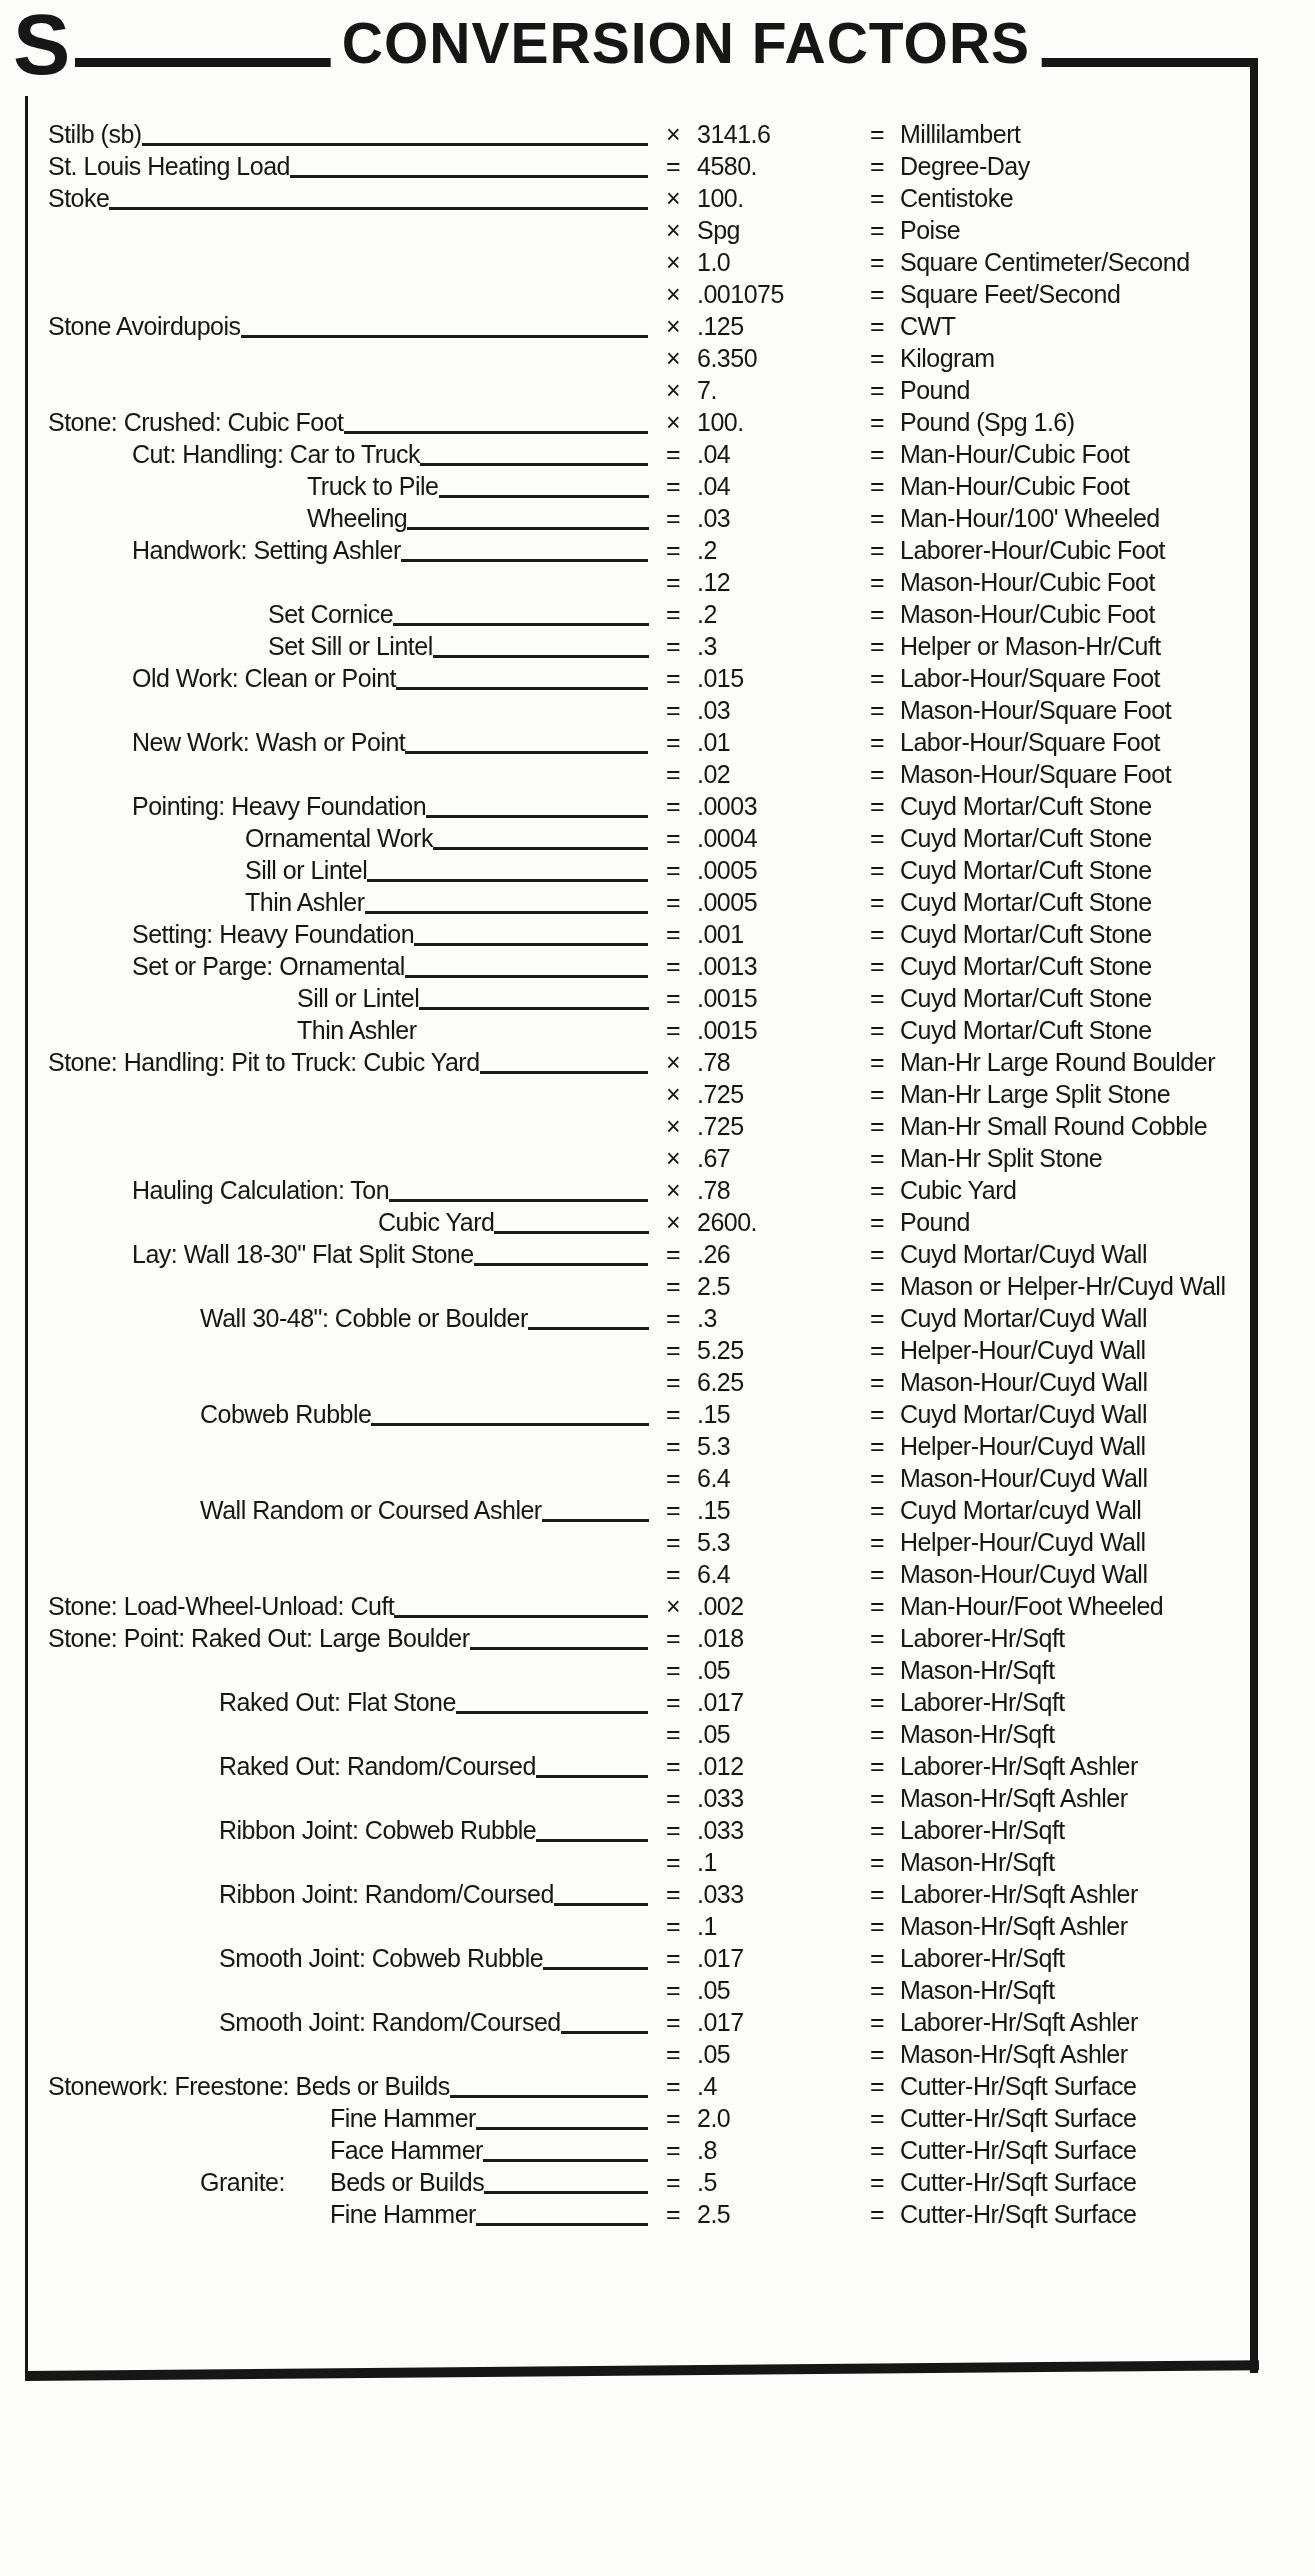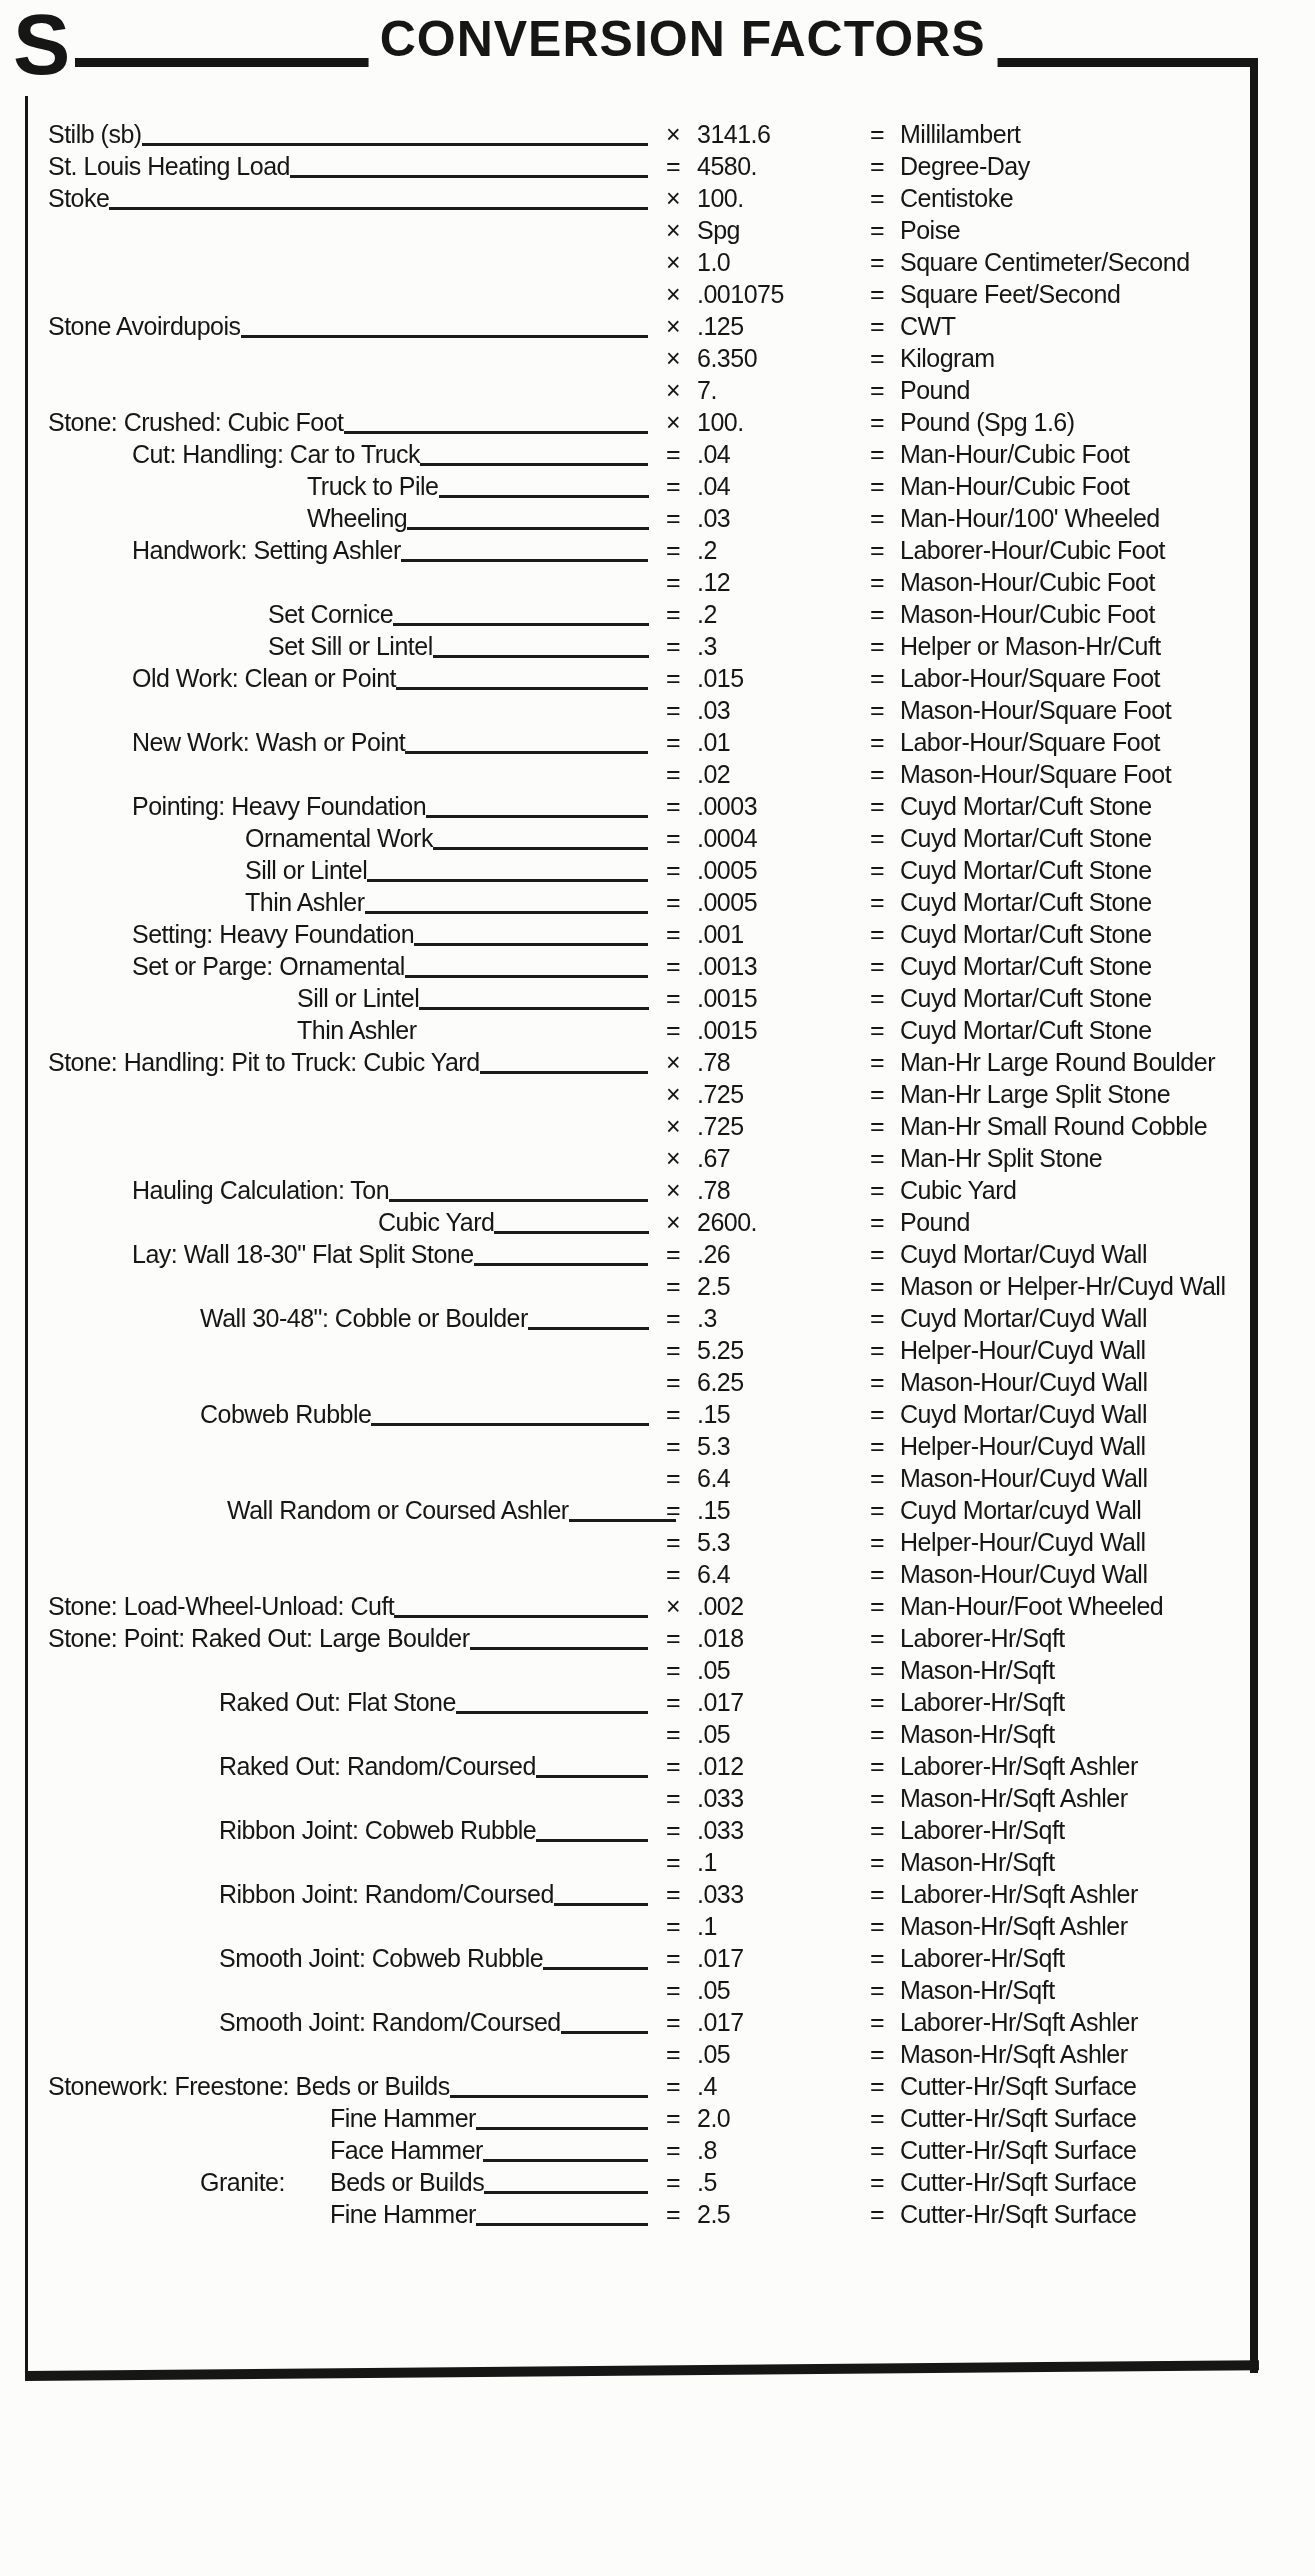--- a/index.html
+++ b/index.html
@@ -2,21 +2,21 @@
 <html style="font-size:10.3px"><head>
 <meta charset="utf-8">
 <style>
   html,body{margin:0;padding:0;background:#e8e8e4;}
   .page{position:relative;width:1315px;height:2576px;background:#fcfcfa;
         font-family:"Liberation Sans",sans-serif;color:#161616;overflow:hidden;}
   
   .title-rule{position:absolute;left:75px;right:57px;top:58px;height:9px;background:#161616;}
   .section-letter{position:absolute;left:13px;top:1.3px;font-size:86px;font-weight:700;line-height:1;letter-spacing:-1.3px;}
   .page-title{position:absolute;top:9px;left:50%;transform:translateX(-46%);
-        font-size:50px;font-weight:700;letter-spacing:1px;line-height:1.22;
+        font-size:57px;font-weight:700;letter-spacing:1px;line-height:1.22;
         background:#fcfcfa;padding:0 11.6px 5.2px 11.6px;white-space:nowrap;z-index:2;}
   
   .border-left{position:absolute;left:24.5px;top:96px;width:3.9px;height:2278px;background:#161616;}
   .border-right{position:absolute;left:1250px;top:62px;width:8.4px;height:2311px;background:#161616;}
   .border-bottom{position:absolute;left:24.5px;top:2371px;width:1234px;height:9.7px;background:#161616;
         transform:rotate(-0.5deg);transform-origin:left center;}
   
   .rows{position:absolute;left:0;top:118px;right:0;}
   .row{position:relative;height:32px;font-size:25px;letter-spacing:-0.5px;}
   .labelwrap{position:absolute;display:flex;align-items:stretch;text-align:right;}
@@ -574,21 +574,21 @@
         <span class="opval">
           <span class="op">=</span>
           <span class="val">6.4</span>
         </span>
         <span class="result">
           <span class="eq">=</span>
           <span>Mason-Hour/Cuyd Wall</span>
         </span>
       </div>
       <div class="row">
-        <span class="labelwrap" style="left: 200px; width: 449px; margin-left: 27px;">
+        <span class="labelwrap" style="left: 200px; width: 449px;">
           <span class="lbl">Wall Random or Coursed Ashler</span>
           <span class="leader"></span>
         </span>
         <span class="opval">
           <span class="op">=</span>
           <span class="val">.15</span>
         </span>
         <span class="result">
           <span class="eq">=</span>
           <span>Cuyd Mortar/cuyd Wall</span>

